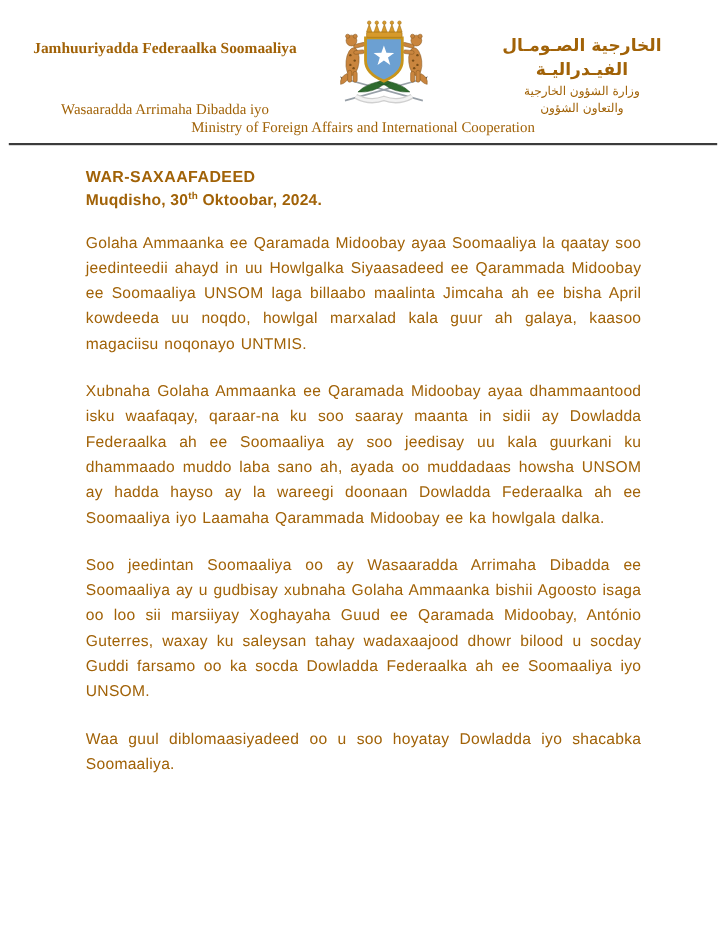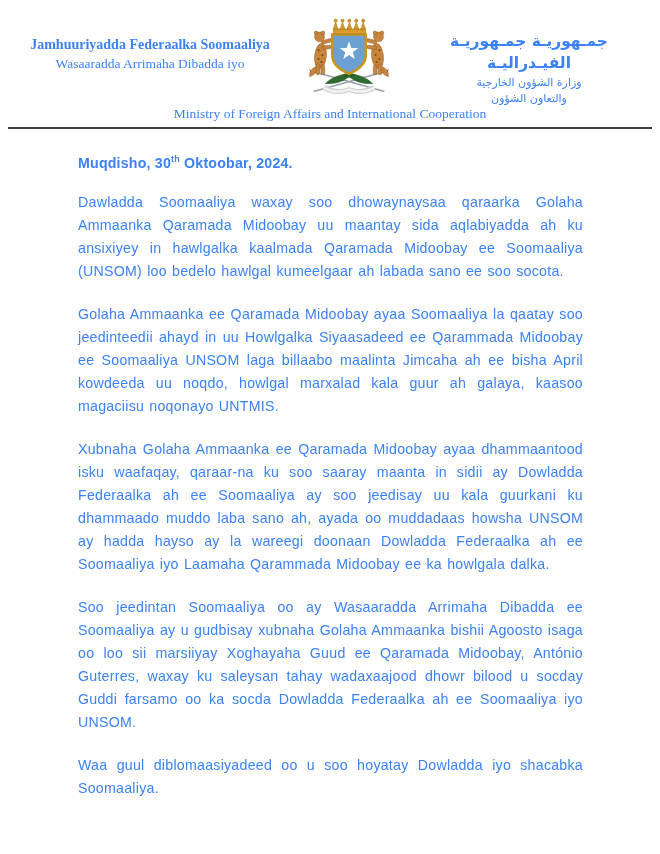--- a/index.html
+++ b/index.html
@@ -4,39 +4,39 @@
 <style>
   * { margin: 0; padding: 0; box-sizing: border-box; }
   html, body { background: #ffffff; }
   .page {
     position: relative;
     width: 660px;
     height: 854px;
     margin: 0 auto;
     background: #ffffff;
     overflow: hidden;
-    color: #3b82f6;
+    color: #a16207;
     font-family: "Liberation Sans", sans-serif;
   }
 
   
   .header-row {
     display: flex;
     align-items: flex-start;
     padding: 14px 14px 0 14px;
   }
   .header-left {
     width: 272px;
     padding-top: 22px;
     text-align: center;
     font-family: "Liberation Serif", serif;
     line-height: 1.35;
   }
   .header-left .hl1 { font-weight: bold; font-size: 14px; }
-  .header-left .hl2 { font-size: 13.5px; }
+  .header-left .hl2 { font-size: 13.5px; margin-top: 36px; }
 
   .emblem-wrap {
     width: 126px;
     display: flex;
     justify-content: center;
     flex-shrink: 0;
   }
 
   .header-right {
     flex: 1;
@@ -150,38 +150,38 @@
             <circle cx="46.4" cy="5" r="1.6"></circle>
             <circle cx="53.4" cy="5" r="1.6"></circle>
             <circle cx="60.4" cy="5" r="1.6"></circle>
             <circle cx="67.4" cy="5" r="1.6"></circle>
             <circle cx="74.4" cy="5" r="1.6"></circle>
           </g>
         </svg>
       </div>
 
       <div class="header-right">
-        <div class="ar1">جمـهوريـة جمـهوريـة الفيـدراليـة</div>
+        <div class="ar1">الخارجية الصـومـال الفيـدراليـة</div>
         <div class="ar2">وزارة الشؤون الخارجية</div>
         <div class="ar2">والتعاون الشؤون</div>
       </div>
     </div>
 
     <div class="header-english">
       <div class="he2">Ministry of Foreign Affairs and International Cooperation</div>
     </div>
 
     <div class="divider"></div>
   </header>
 
   <main class="doc-body">
+    <h1 class="title">WAR-SAXAAFADEED</h1>
 
     <p class="dateline"><span>Muqdisho, 30</span><sup>th</sup><span> Oktoobar, 2024.</span></p>
 
-    <p class="para">Dawladda Soomaaliya waxay soo dhowaynaysaa qaraarka Golaha Ammaanka Qaramada Midoobay uu maantay sida aqlabiyadda ah ku ansixiyey in hawlgalka kaalmada Qaramada Midoobay ee Soomaaliya (UNSOM) loo bedelo hawlgal kumeelgaar ah labada sano ee soo socota.</p>
     <p class="para">Golaha Ammaanka ee Qaramada Midoobay ayaa Soomaaliya la qaatay soo jeedinteedii ahayd in uu Howlgalka Siyaasadeed ee Qarammada Midoobay ee Soomaaliya UNSOM laga billaabo maalinta Jimcaha ah ee bisha April kowdeeda uu noqdo, howlgal marxalad kala guur ah galaya, kaasoo magaciisu noqonayo UNTMIS.</p>
     <p class="para">Xubnaha Golaha Ammaanka ee Qaramada Midoobay ayaa dhammaantood isku waafaqay, qaraar-na ku soo saaray maanta in sidii ay Dowladda Federaalka ah ee Soomaaliya ay soo jeedisay uu kala guurkani ku dhammaado muddo laba sano ah, ayada oo muddadaas howsha UNSOM ay hadda hayso ay la wareegi doonaan Dowladda Federaalka ah ee Soomaaliya iyo Laamaha Qarammada Midoobay ee ka howlgala dalka.</p>
     <p class="para">Soo jeedintan Soomaaliya oo ay Wasaaradda Arrimaha Dibadda ee Soomaaliya ay u gudbisay xubnaha Golaha Ammaanka bishii Agoosto isaga oo loo sii marsiiyay Xoghayaha Guud ee Qaramada Midoobay, António Guterres, waxay ku saleysan tahay wadaxaajood dhowr bilood u socday Guddi farsamo oo ka socda Dowladda Federaalka ah ee Soomaaliya iyo UNSOM.</p>
     <p class="para">Waa guul diblomaasiyadeed oo u soo hoyatay Dowladda iyo shacabka Soomaaliya.</p>
 
   </main>
 
 </div>
 
 </body></html>

